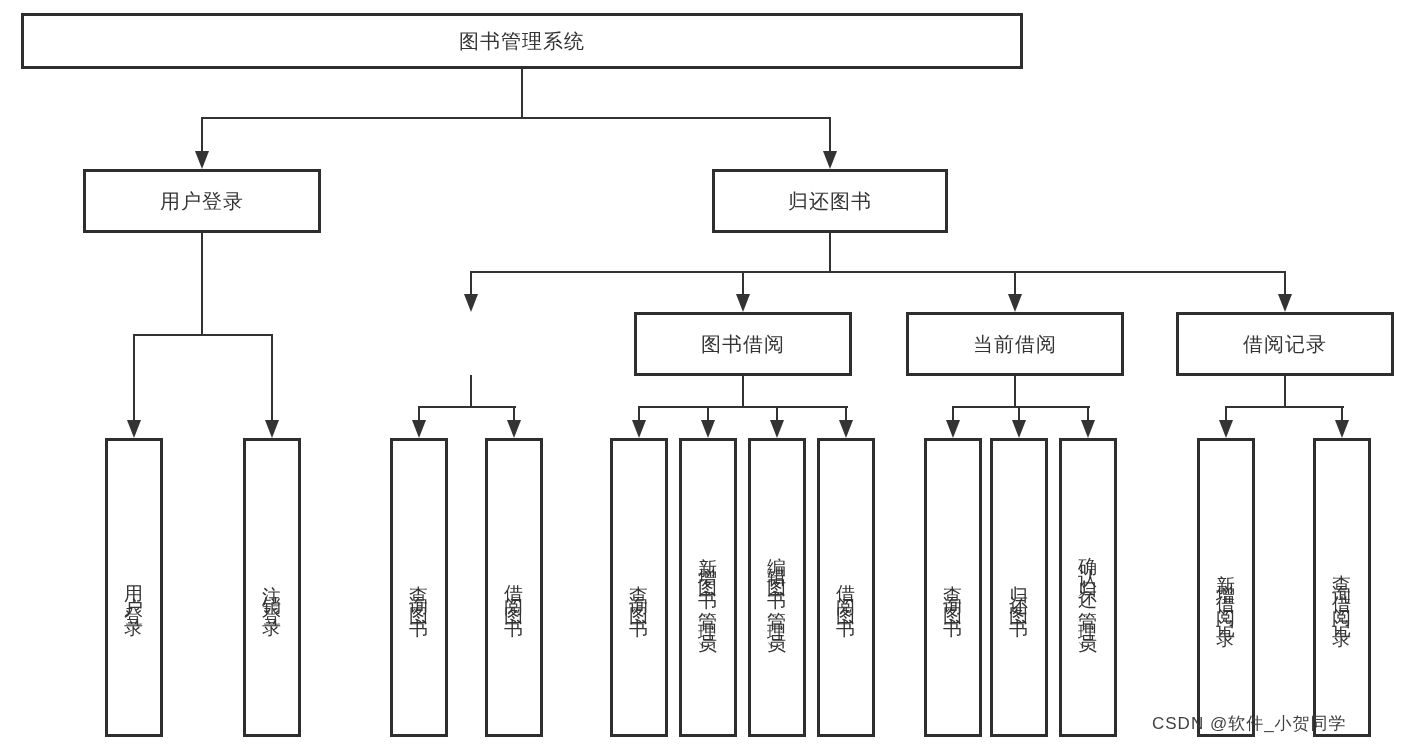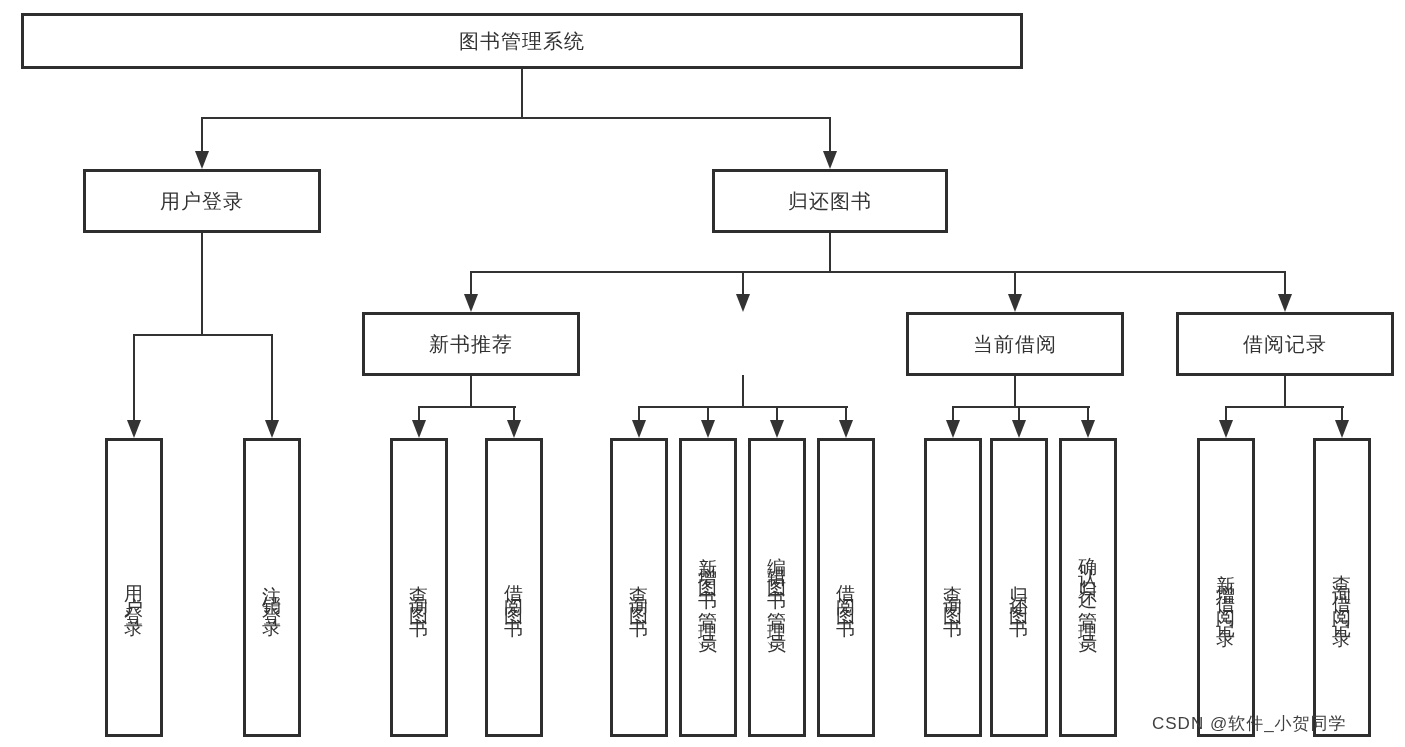--- a/index.html
+++ b/index.html
@@ -87,21 +87,21 @@
   <div class="hline" style="left:470px;top:271px;width:816px"></div>
   <div class="vline" style="left:470px;top:271px;height:26px"></div>
   <div class="arrow" style="left:464px;top:294px"></div>
   <div class="vline" style="left:742px;top:271px;height:26px"></div>
   <div class="arrow" style="left:736px;top:294px"></div>
   <div class="vline" style="left:1014px;top:271px;height:26px"></div>
   <div class="arrow" style="left:1008px;top:294px"></div>
   <div class="vline" style="left:1284px;top:271px;height:26px"></div>
   <div class="arrow" style="left:1278px;top:294px"></div>
 
-  <div class="box" style="left:362px;top:312px;width:218px;height:64px">新书推荐</div>
+  <div class="box" style="left:634px;top:312px;width:218px;height:64px">图书借阅</div>
   <div class="box" style="left:1176px;top:312px;width:218px;height:64px">借阅记录</div>
   <div class="box" style="left:906px;top:312px;width:218px;height:64px">当前借阅</div>
 
   <div class="vline" style="left:470px;top:375px;height:33px"></div>
   <div class="hline" style="left:418px;top:406px;width:98px"></div>
   <div class="vline" style="left:418px;top:406px;height:17px"></div>
   <div class="arrow" style="left:412px;top:420px"></div>
   <div class="vline" style="left:513px;top:406px;height:17px"></div>
   <div class="arrow" style="left:507px;top:420px"></div>
 

